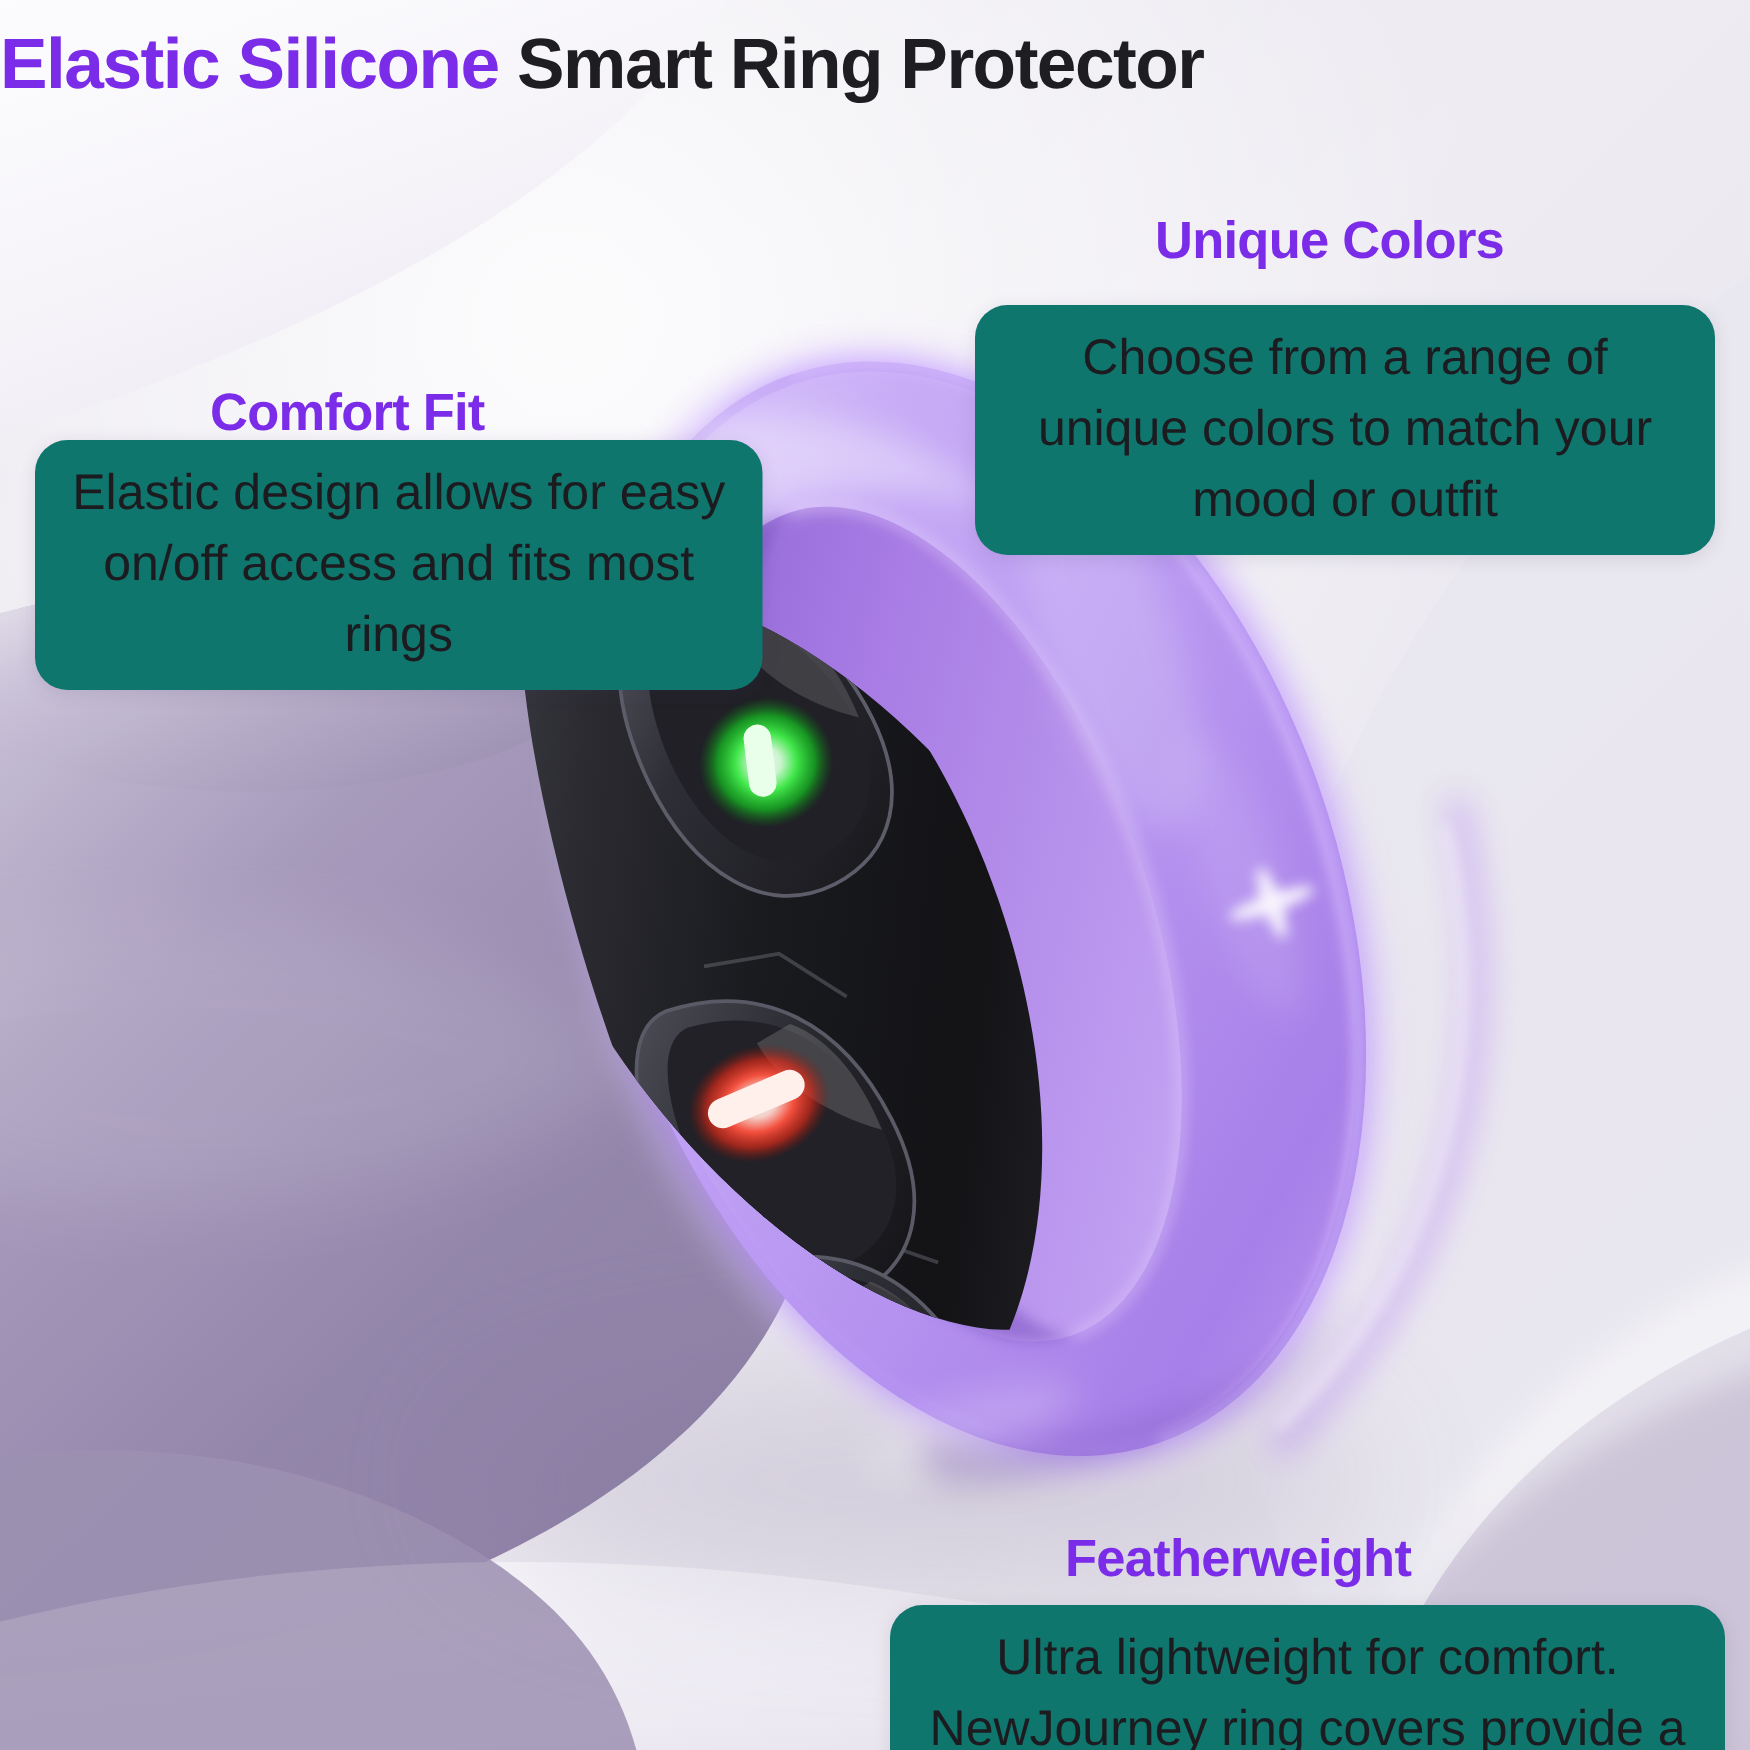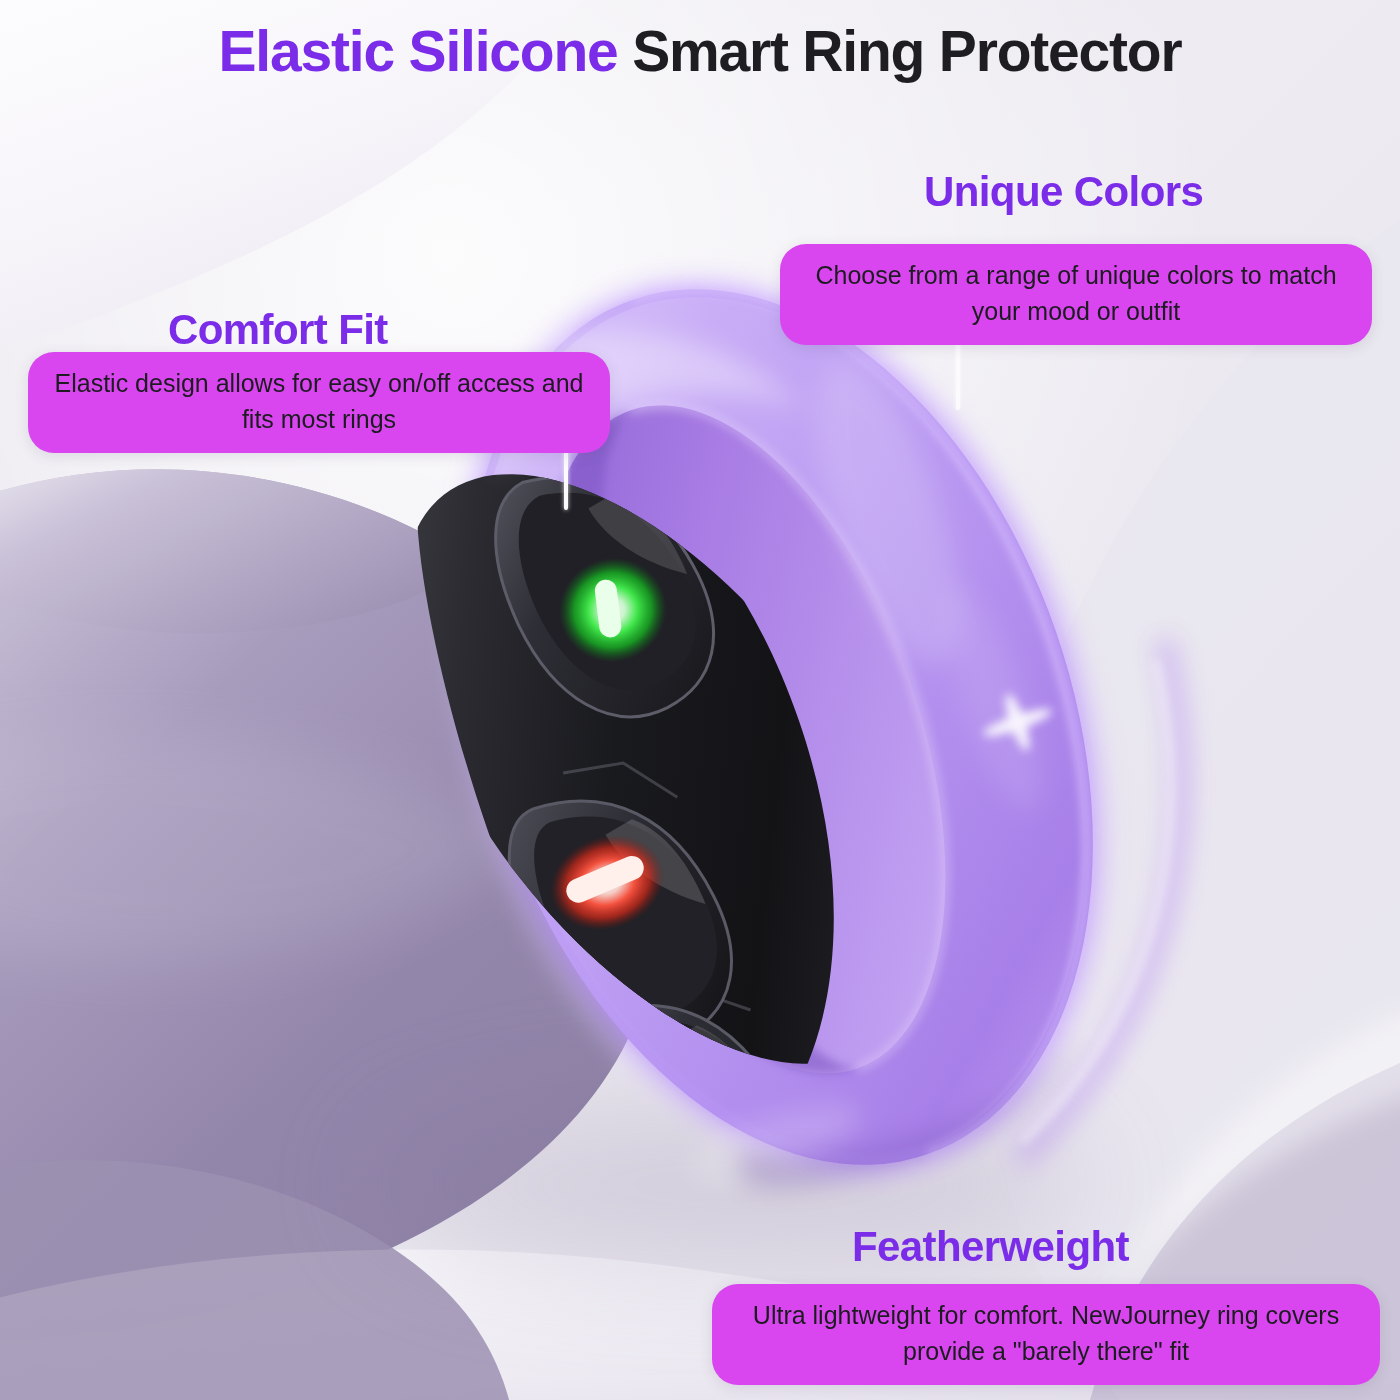--- a/index.html
+++ b/index.html
@@ -10,21 +10,20 @@
     position:relative;
   }
 
   
   #scene { position:absolute; inset:0; overflow:hidden; }
   #scene svg { position:absolute; inset:0; width:1400px; height:1400px; display:block; }
 
   
   .title {
     position:absolute; top:18px; left:0; width:1400px;
-    text-align:center;
     font-size:57px;
     font-weight:bold;
     letter-spacing:-1.2px;
     white-space:nowrap;
     z-index:40;
   }
   .title .accent { color:#7b2ce8; }
   .title .dark   { color:#1e1e22; }
 
   
@@ -37,24 +36,24 @@
     white-space:nowrap;
     z-index:40;
   }
   #head-comfort      { left:168px;  top:306px; }
   #head-unique       { left:924px;  top:168px; }
   #head-feather      { left:852px;  top:1211px;margin-top:12px; }
 
   
   .box {
     position:absolute;
-    background:#d946ef;
+    background:#0f766e;
     border-radius:26px;
     color:#1c1c20;
-    font-size:25px;
+    font-size:40px;
     line-height:1.42;
     text-align:center;
     padding:14px 22px 16px;
     box-shadow:0 3px 14px rgba(80,60,110,.13);
     z-index:40;
   }
   #box-comfort { left:28px;  top:352px;  width:582px; }
   #box-unique  { left:780px; top:244px;  width:592px; }
   #box-feather { left:712px; top:1284px; width:668px; }
 

